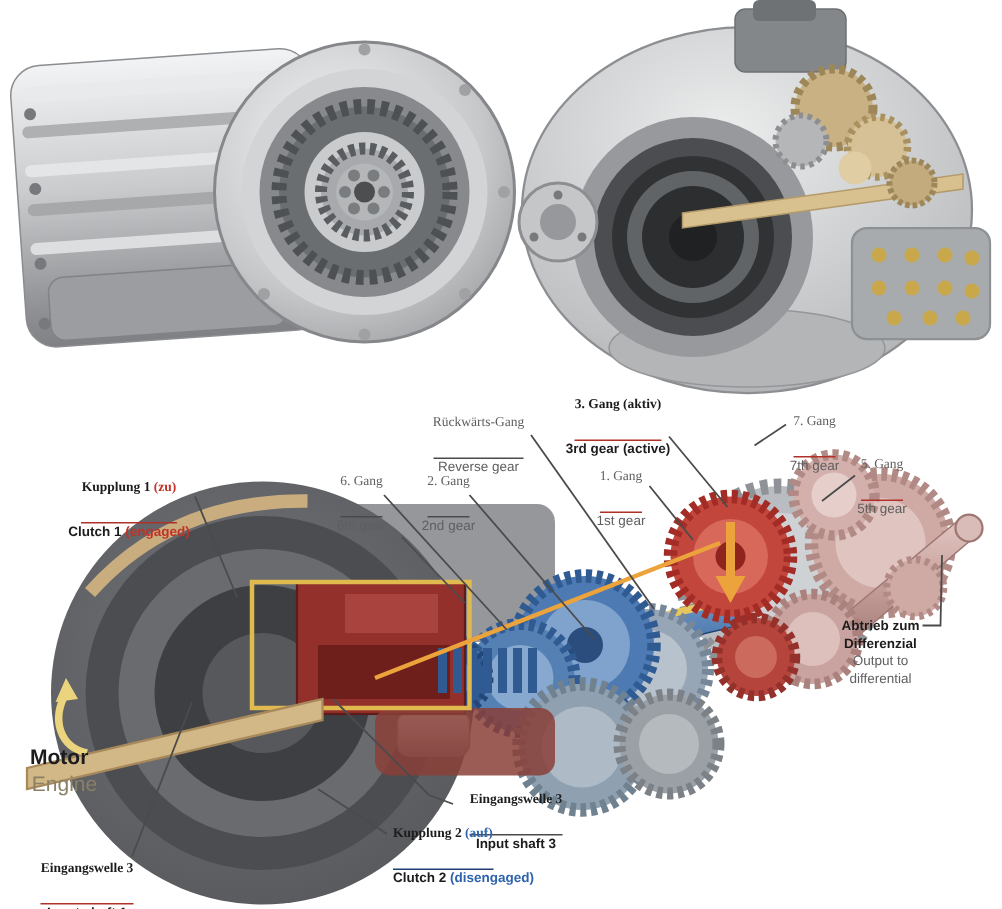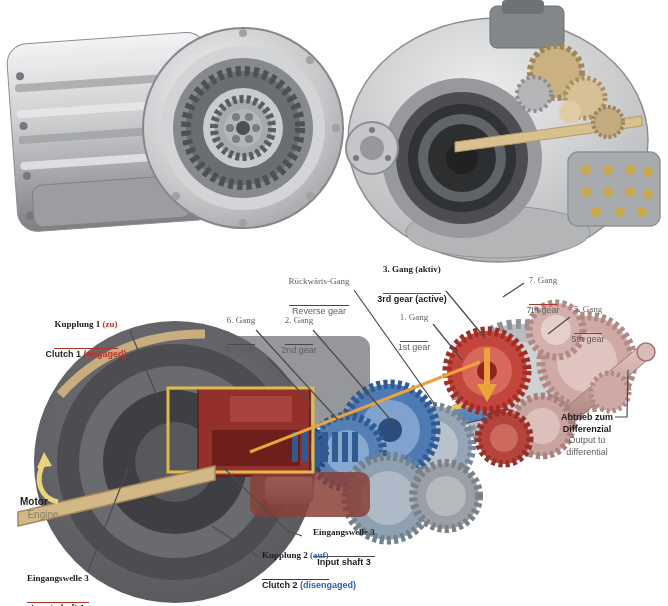--- a/index.html
+++ b/index.html
@@ -12,21 +12,21 @@
   .lbl.left { text-align:left; }
   .bold { font-weight:bold; color:#1c1c1c; }
   .grey { color:#5f5f5f; }
   .greyline { color:#8a8066;text-align:center; }
   .u { display:inline-block; border-bottom:1.6px solid #4a4a4a; padding-bottom:17px;font-family:Liberation Serif, serif; }
   .u-red { border-color:#b03128; }
   .u-dark { border-color:#4a4a4a; }
   .u-navy { border-color:#1e3f73; }
   .acc-red { color:#c03328; font-weight:bold; }
   .acc-blue { color:#2e63ad; font-weight:bold;text-align:right; }
-  .motor-lbl { font-size:10px; }
+  .motor-lbl { font-size:14px; }
 </style>
 </head>
 <body>
 
 <div class="stage">
 
 <svg class="art" width="668" height="606" viewBox="0 0 668 606">
   <defs>
     <linearGradient id="silverH" x1="0" y1="0" x2="0" y2="1">
       <stop offset="0" stop-color="#f2f3f4"></stop>

